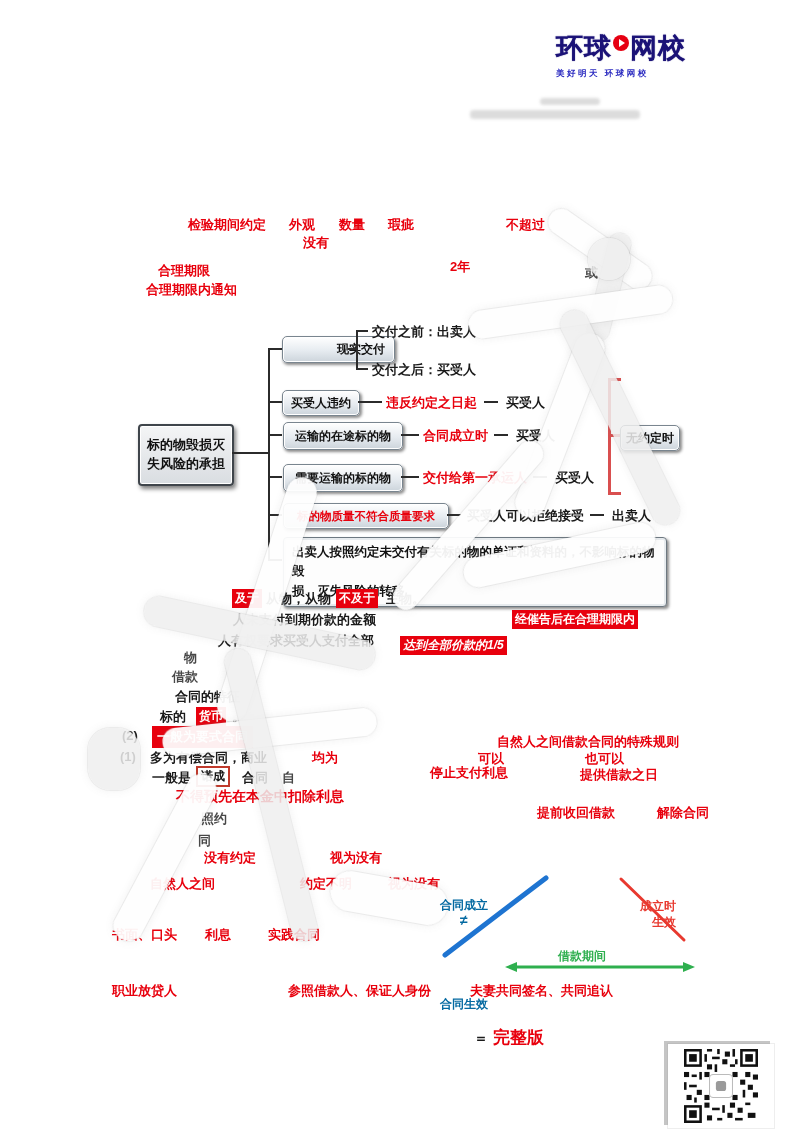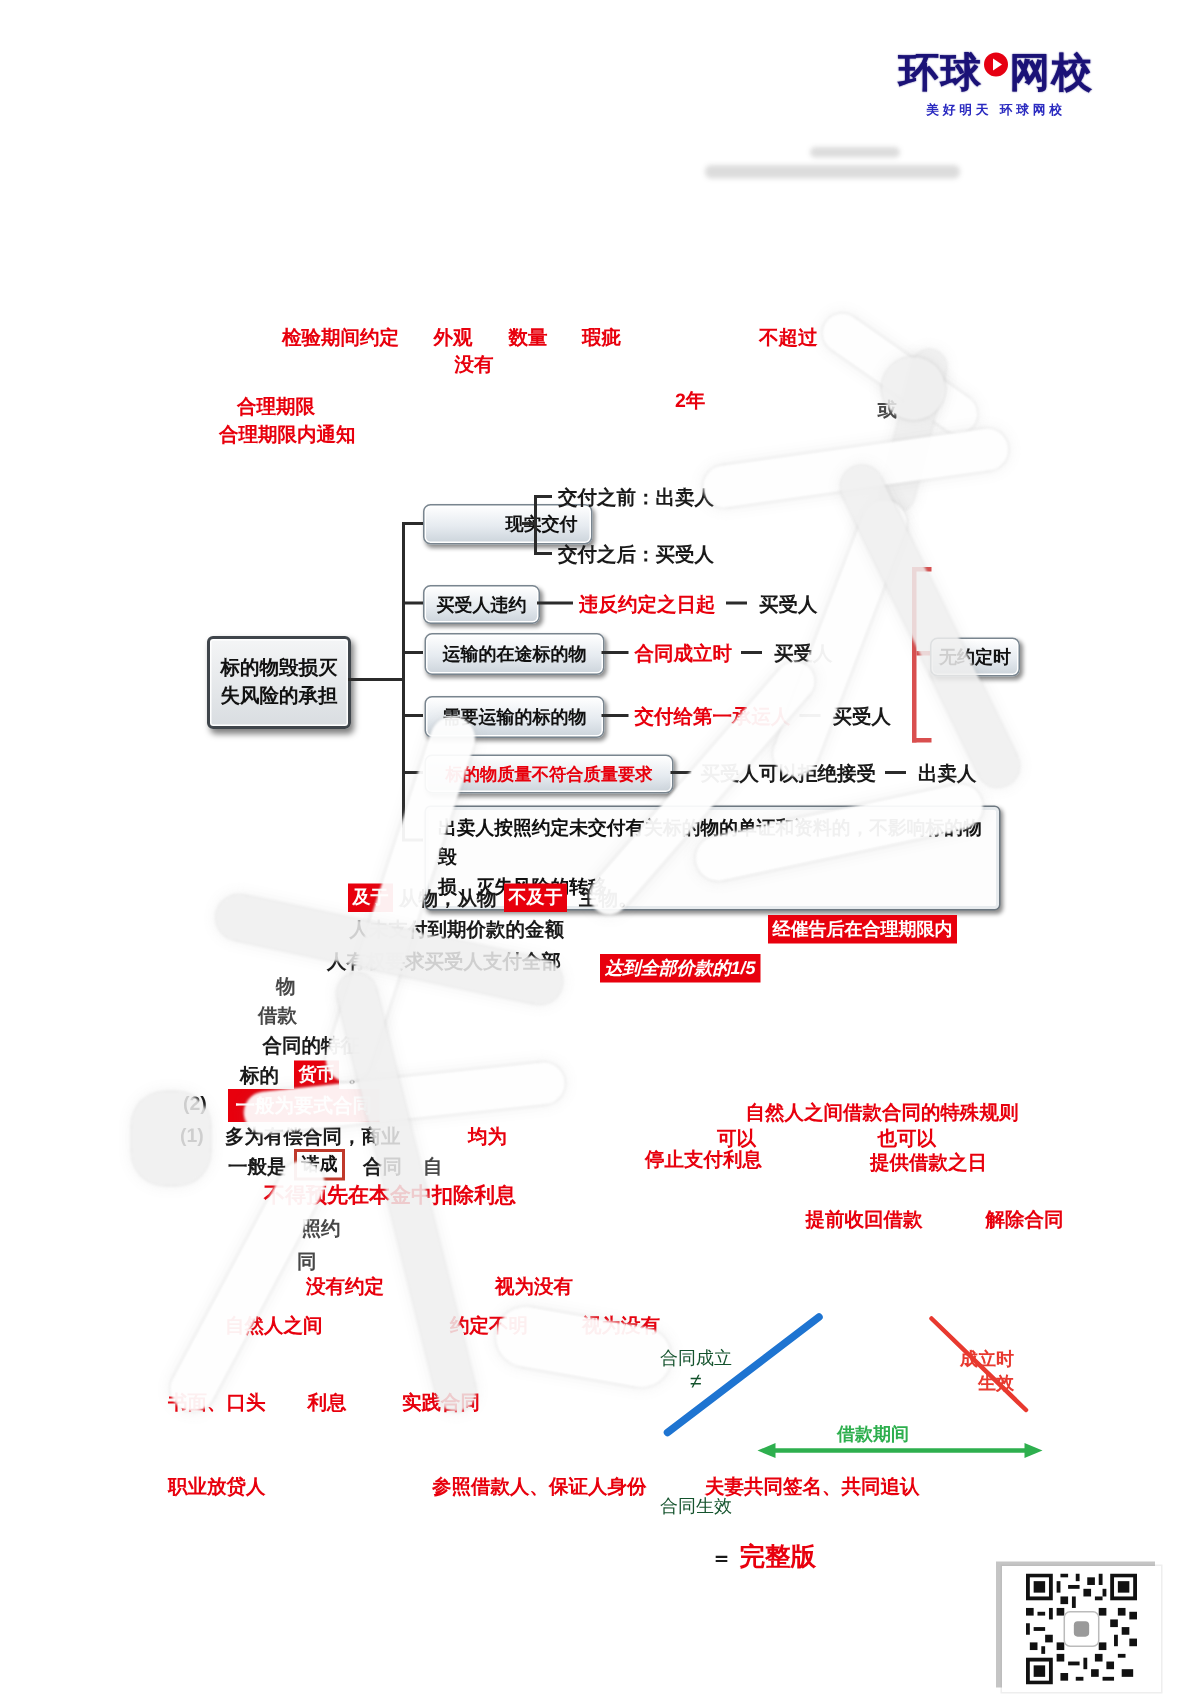--- a/index.html
+++ b/index.html
@@ -32,32 +32,32 @@
   .ghost{position:absolute;background:rgba(40,40,40,.16);border-radius:4px;filter:blur(1.6px);}
   .logo-title{font-size:27px;font-weight:900;letter-spacing:1px;color:#1b1277;
       text-shadow:0 0 1px #1b1277;}
   .logo-tag{font-size:8.5px;font-weight:bold;letter-spacing:2.5px;color:#2a2ac0;}
   .play{display:inline-block;width:16px;height:16px;border-radius:50%;background:#e60012;
       position:relative;vertical-align:6px;margin:0 1px;}
   .play:before{content:"";position:absolute;left:6px;top:4px;width:0;height:0;
       border-left:6px solid #fff;border-top:4px solid transparent;border-bottom:4px solid transparent;}
   .heading{font-size:15.5px;font-weight:bold;color:#e60000;text-decoration:underline;
       text-underline-offset:3px;}
-  .blue{color:#14532d;font-weight:normal;font-size:12px;}
+  .blue{color:#0369a1;font-weight:bold;font-size:12px;}
   .redan{color:#e8392f;font-weight:bold;font-size:12px;}
   .green{color:#2eaf4e;font-weight:bold;font-size:12px;}
   .dnbox{border:2px solid #c0392b;padding:0 3px;font-weight:bold;color:#111;font-size:12px;}
   .qrcard{position:absolute;background:#fff;box-shadow:-4px -3px 0 rgba(150,150,150,.55), 0 0 0 1px #eee;} .z60{z-index:60;}
 </style>
 </head>
 <body>
 
 <div class="page">
 
-  <div class="abs" style="left:586px;top:30px;width:156px;text-align:center;">
+  <div class="abs" style="left:556px;top:30px;width:156px;">
     <div>
       <span class="logo-title">环球</span><span class="play"></span><span class="logo-title">网校</span>
     </div>
     <div class="logo-tag" style="margin-top:2px;">美好明天 环球网校</div>
   </div>
 
   <div class="ghost" style="left:470px;top:110px;width:170px;height:9px;"></div>
   <div class="ghost" style="left:540px;top:98px;width:60px;height:7px;"></div>
 
 

